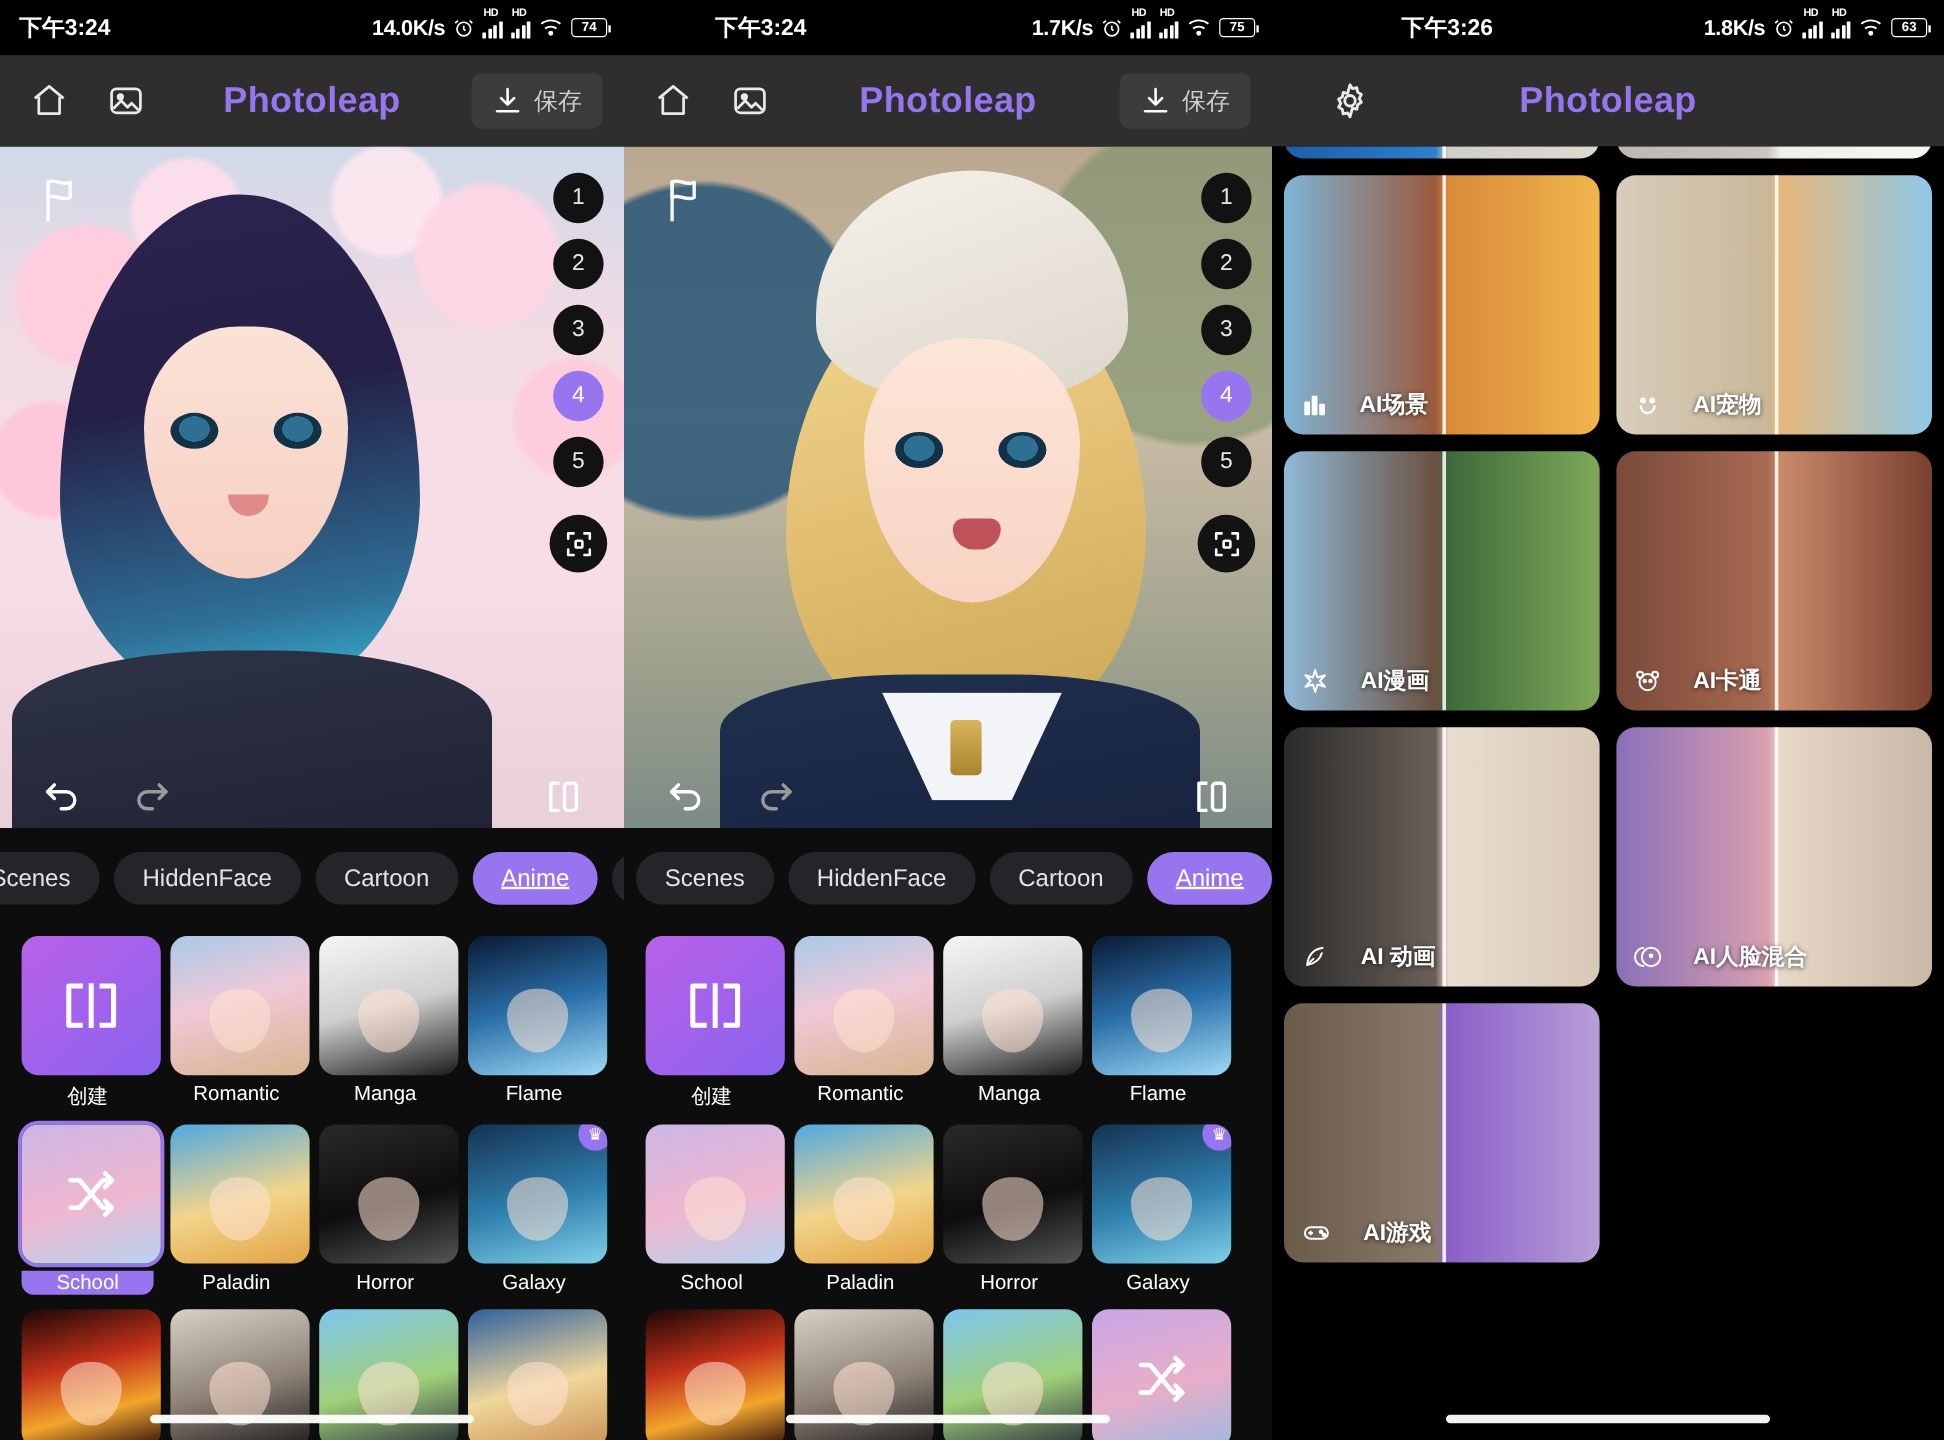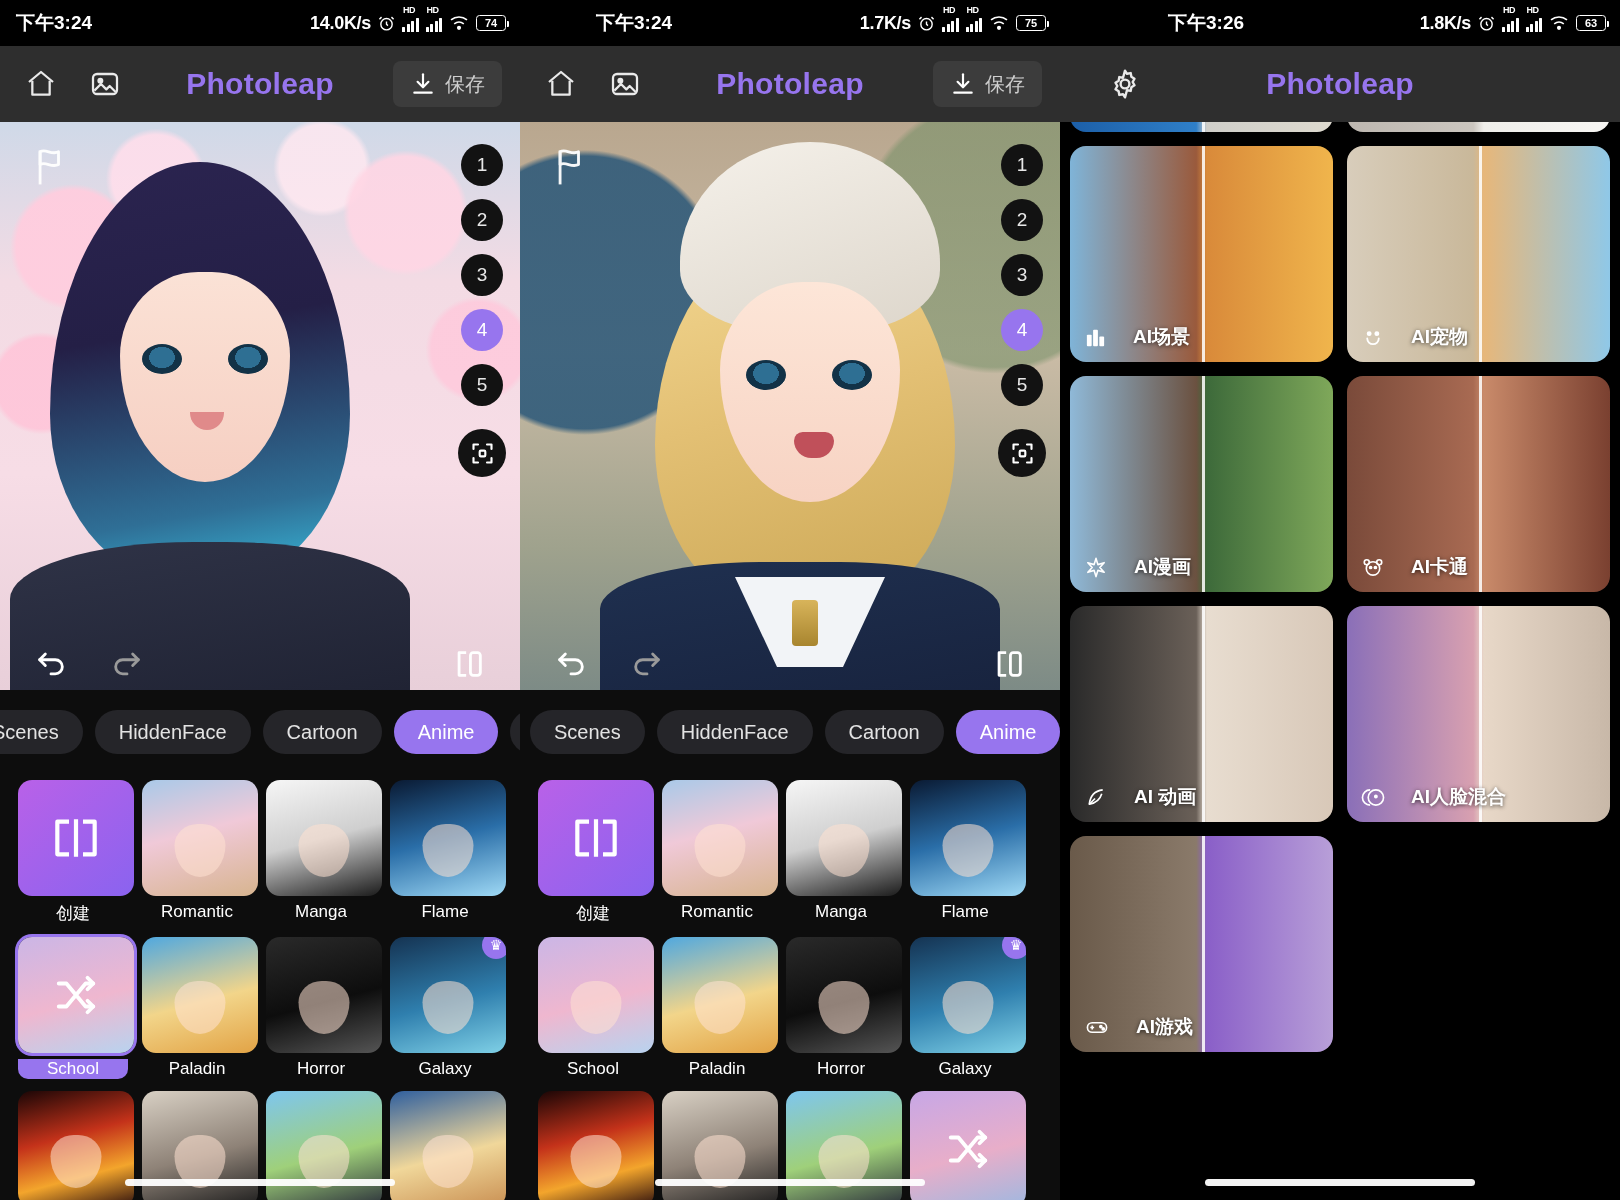--- a/index.html
+++ b/index.html
@@ -106,21 +106,21 @@
   .canvas-tools { position:absolute; left:0; right:0; bottom:0; height:52px;
     display:flex; align-items:center; padding:0 34px; gap:42px; z-index:6; }
   .ct-ico { color:#fff; display:flex; align-items:center; }
   .ct-right { margin-left:auto; }
 
   
   .chips { height:84px; background:#0d0d0d; display:flex; align-items:center;
     gap:12px; padding:0 10px; overflow:hidden; }
   .chip { background:#252529; color:#e3e3e3; border-radius:22px; height:44px;
     display:flex; align-items:center; padding:0 24px; font-size:20px; white-space:nowrap; flex-shrink:0;}
-  .chip.active { background:#9775ee; color:#fff; }
+  .chip.active { background:#9775ee; color:#fff;text-decoration:underline; }
 
   
   .grid { background:#0d0d0d; padding:6px 0 0 0; height:calc(1200px - 46px - 76px - 568px - 84px); overflow:hidden;}
   .grid-row { display:flex; gap:14px; padding:0 18px 12px 18px; }
   .tile { width:110px; flex-shrink:0; position:relative; }
   .tile-img { width:116px; height:116px; border-radius:14px; position:relative; overflow:hidden; }
   .tile-label { text-align:center; color:#fff; font-size:17px; margin-top:6px;
     white-space:nowrap; overflow:hidden; text-overflow:ellipsis; }
   .tile.sel .tile-img { box-shadow:0 0 0 3px #9775ee; }
   .tile.sel .tile-label { background:#9775ee; border-radius:0 0 10px 10px; }

